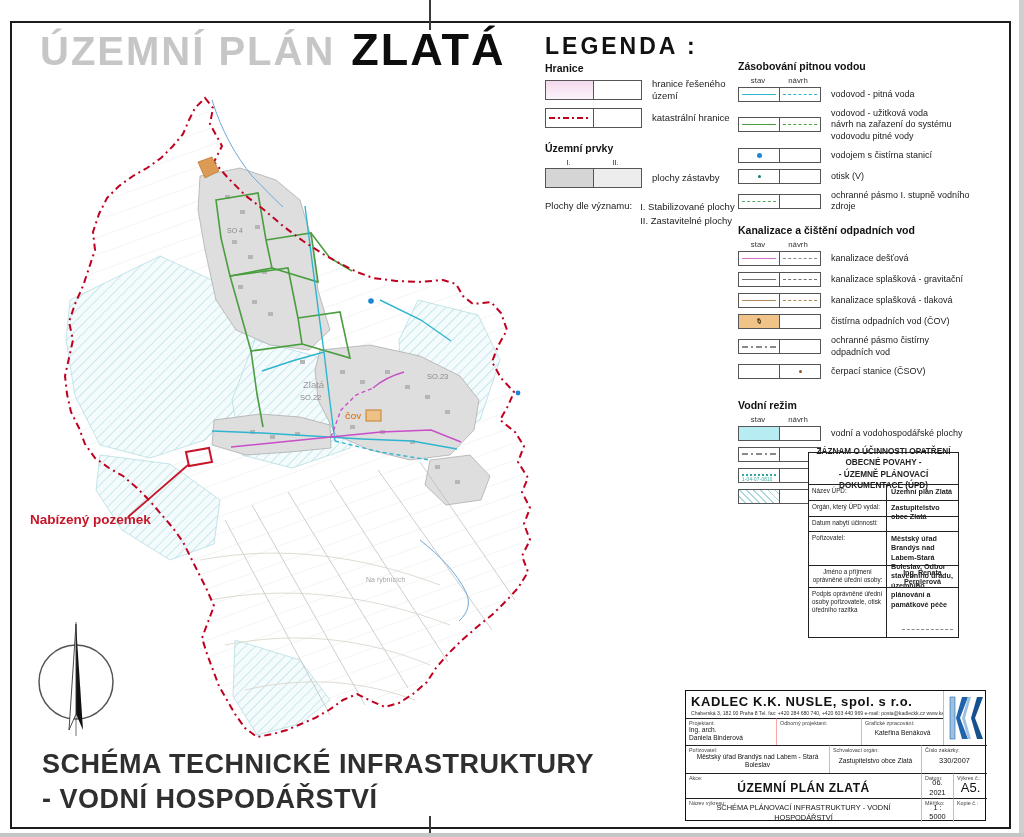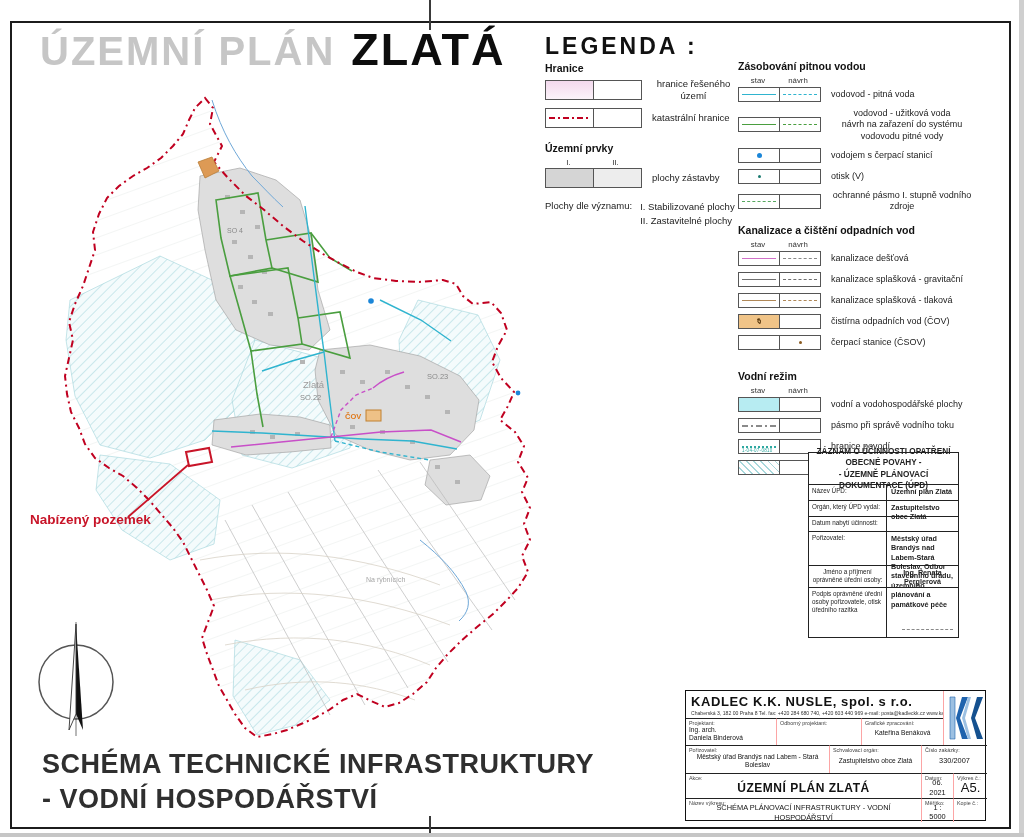--- a/index.html
+++ b/index.html
@@ -18,21 +18,21 @@
   .legend-h{position:absolute;left:545px;top:33px;font-size:23px;font-weight:bold;letter-spacing:3px;color:#111;}
   .lcol{position:absolute;color:#222;}
   .lcol .sect{font-weight:bold;font-size:10.5px;color:#111;margin:0 0 4px 0;}
   .svh{display:flex;font-size:7.8px;color:#333;margin:0 0 2px 0;}
   .svh span{width:40px;text-align:center;}
   .lrow{display:flex;align-items:center;margin-bottom:6px;}
   .sw{display:flex;border:1px solid #555;background:#fff;flex:none;}
   .sw .c{width:40px;height:13px;display:flex;align-items:center;justify-content:center;position:relative;}
   .sw .c + .c{border-left:1px solid #555;}
   .legend-left .sw .c{width:47px;height:18px;}
-  .lab{margin-left:10px;line-height:1.25;font-size:9px;color:#222;text-align:center;}
+  .lab{margin-left:10px;line-height:1.25;font-size:9px;color:#222;}
   .legend-left .lab{font-size:9.5px;}
   .ln{display:block;width:86%;height:0;border-top:1.6px solid currentColor;}
   .ln.da{border-top-style:dashed;}
   .ln.do{border-top-style:dotted;border-top-width:2px;}
   .ln.dd{border-top:0;height:2px;background:repeating-linear-gradient(90deg,currentColor 0 6px,transparent 6px 9px,currentColor 9px 11px,transparent 11px 14px);}
   .dot{border-radius:50%;background:currentColor;}
   .d5{width:5px;height:5px;} .d3{width:3px;height:3px;}
   .f-pink{background:linear-gradient(#f3d9ed,#fbf3f9);}
   .f-g1{background:#d5d5d5;} .f-g2{background:#ededed;}
   .f-cyan{background:#b7ecf2;}
@@ -158,21 +158,21 @@
         </span>
       <span class="lab"><span>vodovod - užitková voda</span><br><span>návrh na zařazení do systému vodovodu pitné vody</span></span>
     </div>
     <div class="lrow">
       <span class="sw">
           <span class="c" style="color:#1b86d8;">
             <i class="dot d5"></i>
           </span>
           <span class="c"></span>
         </span>
-      <span class="lab">vodojem s čerpací stanicí</span>
+      <span class="lab">vodojem s čistírna stanicí</span>
     </div>
     <div class="lrow">
       <span class="sw">
           <span class="c" style="color:#1a7a70;">
             <i class="dot d3"></i>
           </span>
           <span class="c"></span>
         </span>
       <span class="lab">otisk (V)</span>
     </div>
@@ -225,20 +225,29 @@
       <span class="lab">kanalizace splašková - tlaková</span>
     </div>
     <div class="lrow">
       <span class="sw">
           <span class="c f-orange">
             <span class="covglyph">⚱</span>
           </span>
           <span class="c"></span>
         </span>
       <span class="lab">čistírna odpadních vod (ČOV)</span>
+    </div>
+    <div class="lrow">
+      <span class="sw">
+          <span class="c" style="color:#8a8a8a;">
+            <i class="ln dd"></i>
+          </span>
+          <span class="c"></span>
+        </span>
+      <span class="lab">ochranné pásmo čistírny odpadních vod</span>
     </div>
     <div class="lrow">
       <span class="sw">
           <span class="c"></span>
           <span class="c" style="color:#8a5a20;">
             <i class="dot d3"></i>
           </span>
         </span>
       <span class="lab">čerpací stanice (ČSOV)</span>
     </div>

